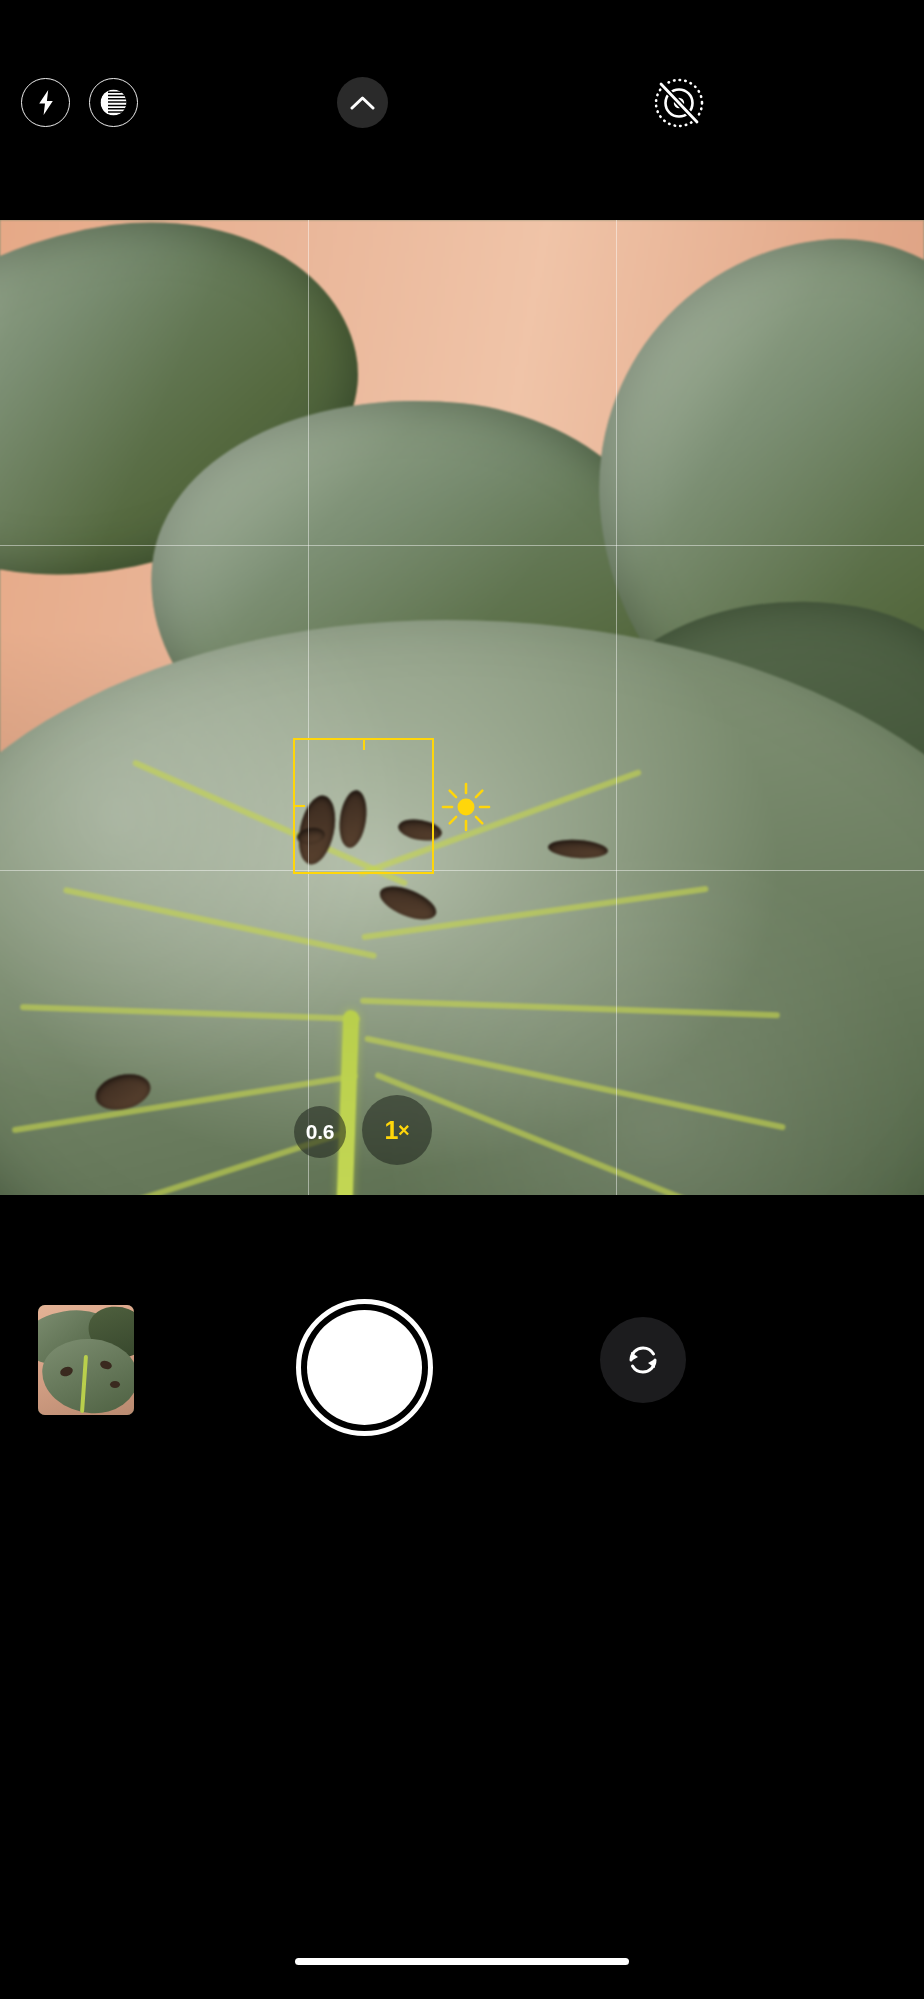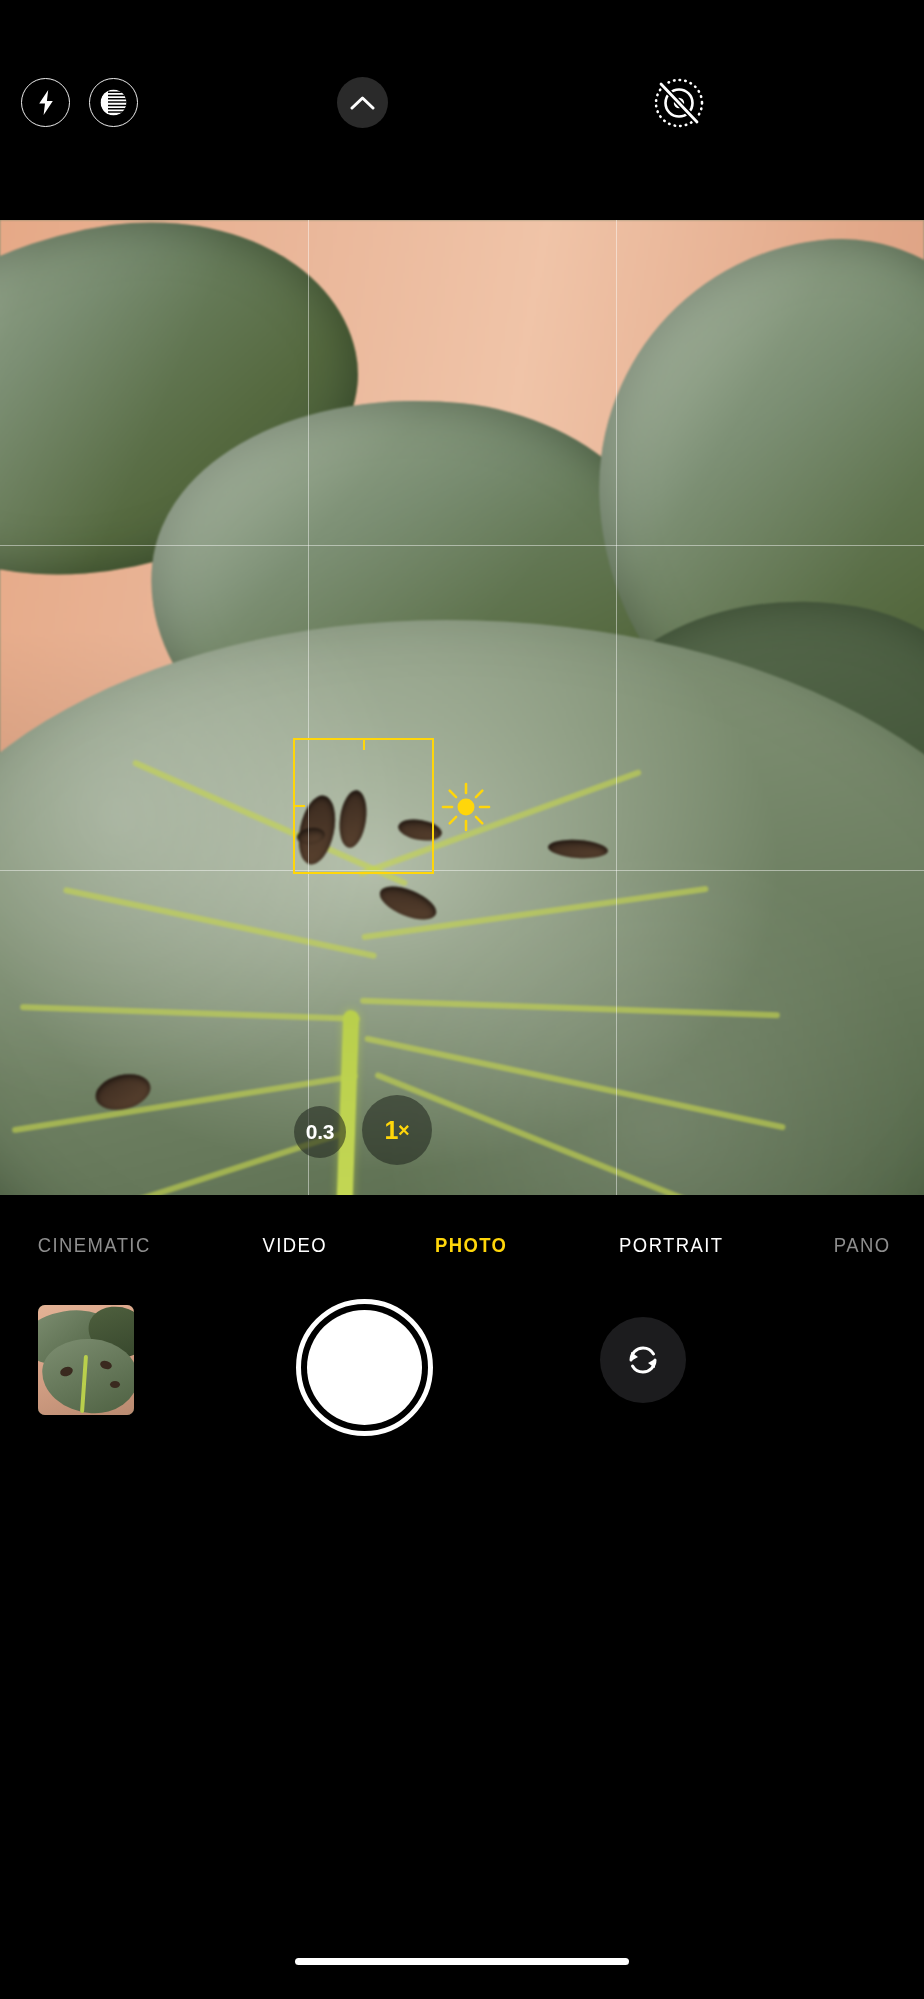--- a/index.html
+++ b/index.html
@@ -387,38 +387,29 @@
           <line x1="8.7" y1="8.7" x2="15.1" y2="15.1"></line>
           <line x1="34.9" y1="34.9" x2="41.3" y2="41.3"></line>
           <line x1="41.3" y1="8.7" x2="34.9" y2="15.1"></line>
           <line x1="15.1" y1="34.9" x2="8.7" y2="41.3"></line>
         </g>
       </svg>
     </div>
 
     <div class="zoom-group">
       <div class="zoom-pill small">
-        <span>0.3</span>
+        <span>0.6</span>
       </div>
       <div class="zoom-pill large">
         <span>1</span>
           <span class="mult">×</span>
       </div>
     </div>
   </div>
 
-  <div class="modebar">
-    <div class="modes">
-      <div class="mode dim">CINEMATIC</div>
-      <div class="mode">VIDEO</div>
-      <div class="mode active">PHOTO</div>
-      <div class="mode">PORTRAIT</div>
-      <div class="mode dim">PANO</div>
-    </div>
-  </div>
 
   <div class="bottombar">
 
     <div class="thumb">
       <div class="thumb-scene">
         <div class="thumb-wall"></div>
         <div class="t-purple"></div>
         <div class="t-leaf a"></div>
         <div class="t-leaf c"></div>
         <div class="t-leaf b"></div>

